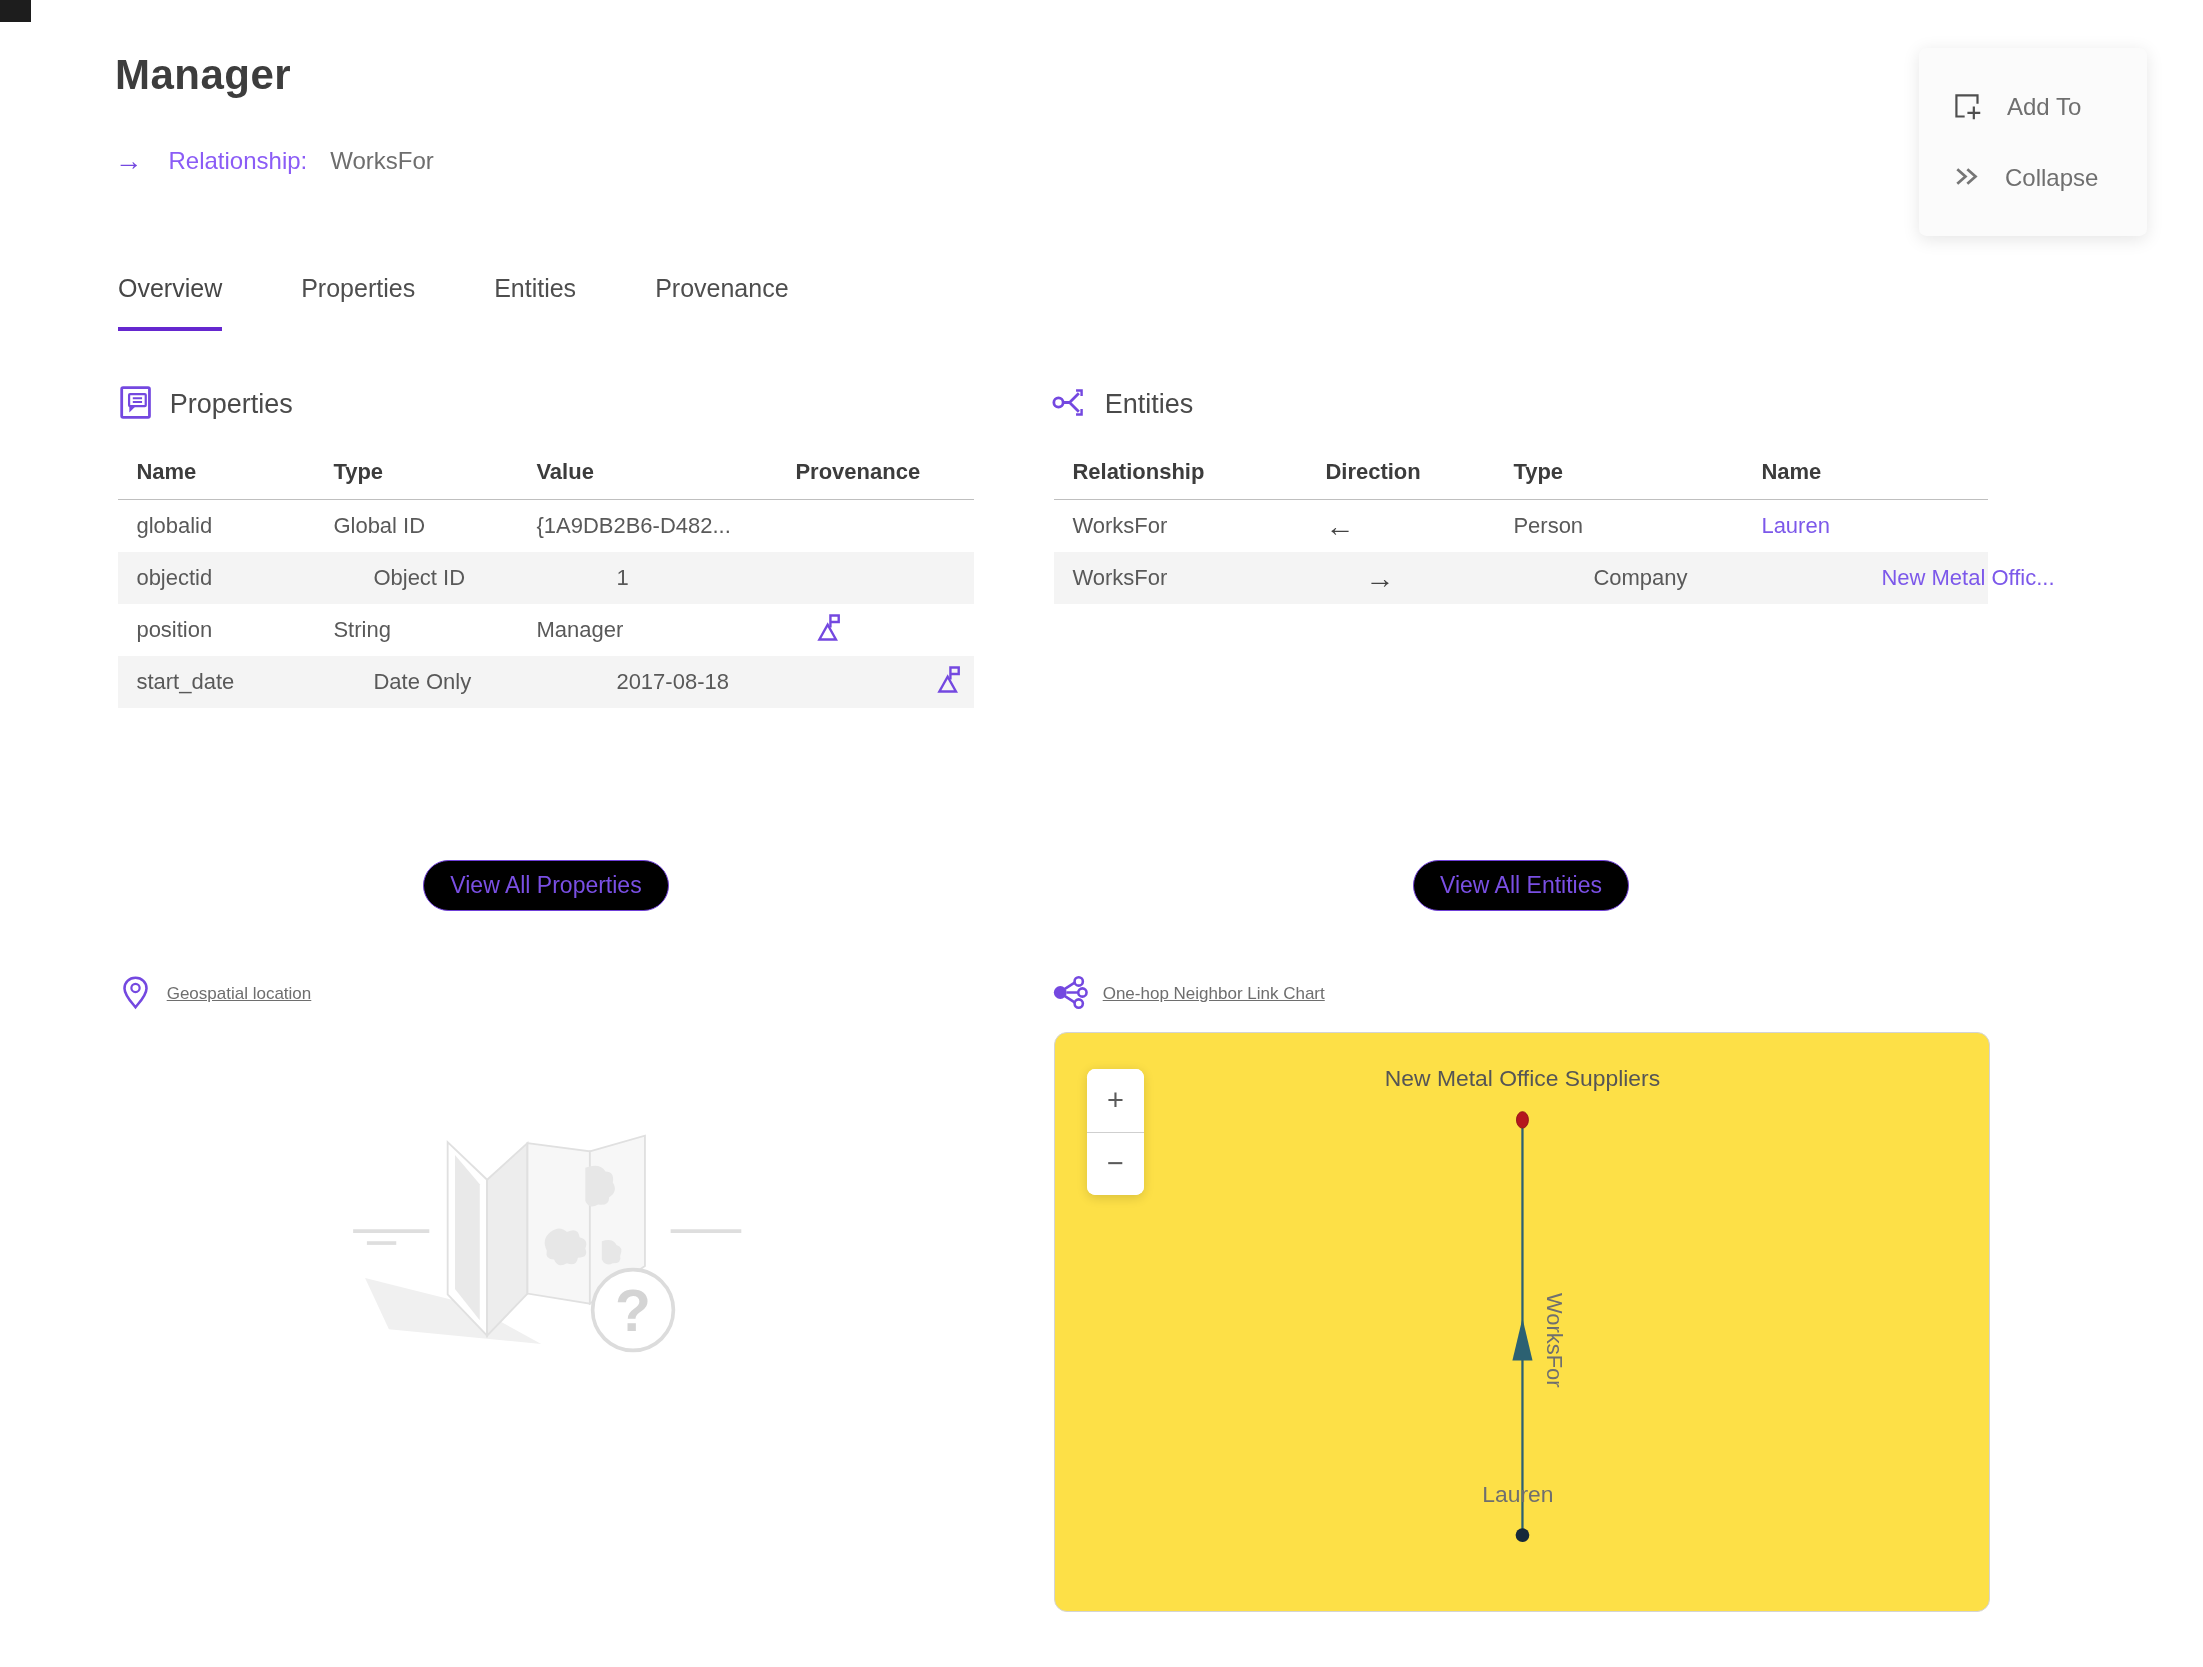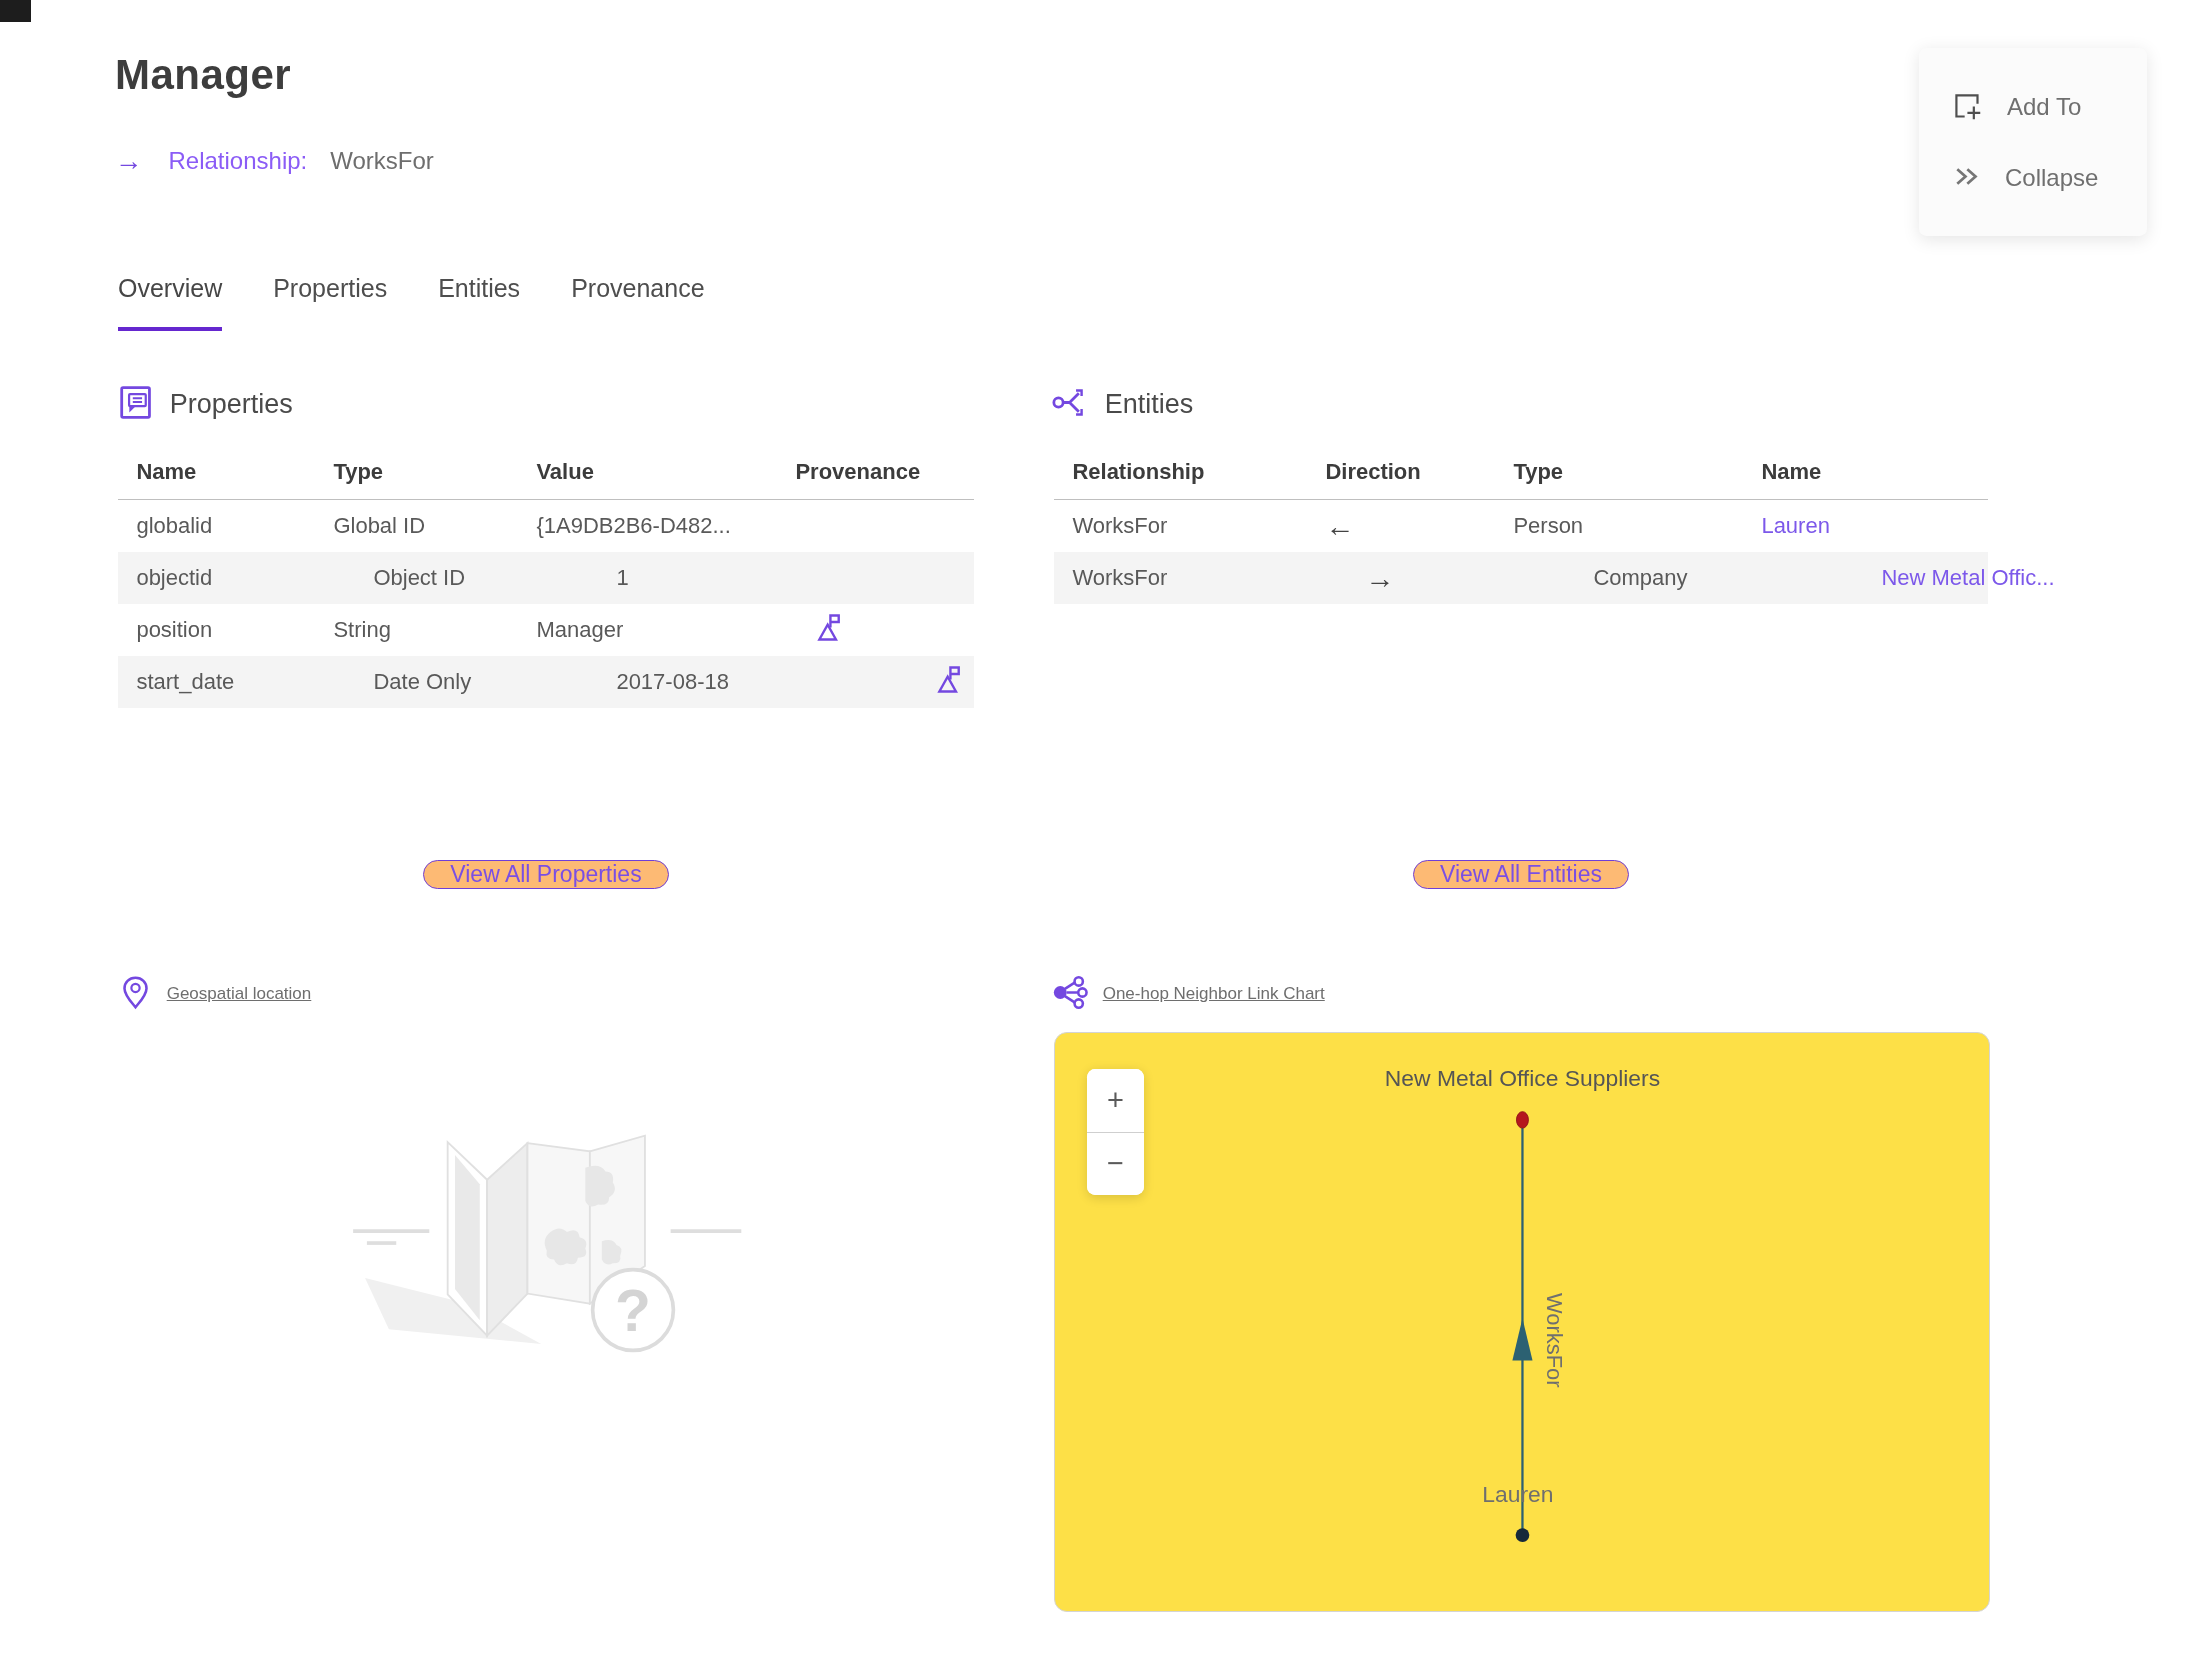--- a/index.html
+++ b/index.html
@@ -39,21 +39,21 @@
     background:#fbfbfb;border-radius:7.3px;
     box-shadow:0 3.7px 16.5px rgba(0,0,0,.10);
     display:flex;flex-direction:column;justify-content:space-evenly;
     padding:5.5px 31px;
   }
   .action-row{display:flex;align-items:center;gap:24px;cursor:pointer;}
   .action-row svg{flex:0 0 auto;}
   .action-row .action-label{font-size:24px;color:#6f6f6f;}
 
   
-  .tabs{position:absolute;left:118px;top:274px;display:flex;gap:51px;font-size:25px;color:var(--text-mid);}
+  .tabs{position:absolute;left:118px;top:274px;display:flex;gap:79px;font-size:25px;color:var(--text-mid);}
   .tab{padding-bottom:24px;cursor:pointer;border-bottom:4.6px solid transparent;}
   .tab.active{border-bottom-color:var(--accent-deep);color:#464646;}
 
   
   .section-head{position:absolute;display:flex;align-items:center;gap:14.7px;}
   .section-head .stitle{font-size:27px;color:#4a4a4a;}
   .section-head.soft .stitle{color:var(--text-soft);font-size:17px;text-decoration:underline;}
 
   
   .tbl{position:absolute;top:452px;}
@@ -66,22 +66,22 @@
   .tbl-row > div{padding-left:18.4px;overflow:hidden;white-space:nowrap;}
   .tbl-row.alt{background:var(--row-alt);gap:40px;}
   .cell-link{color:var(--link);cursor:pointer;}
   .dir-arrow{font-size:29px;color:#434343;}
   .flag-cell{display:flex;align-items:center;}
   .flag-cell svg{margin-left:16.5px;}
 
   
   .viewall-wrap{position:absolute;top:860px;text-align:center;}
   .pill-btn{
-    display:inline-block;border:1.8px solid #6f3fd8;color:#7a4fe4;background:#fdba74;
-    border-radius:917px;font-size:23px;padding:0 26px;cursor:pointer;
+    display:inline-block;border:1.8px solid #6f3fd8;color:#7a4fe4;background:#000000;
+    border-radius:917px;font-size:23px;padding:11px 26px;cursor:pointer;
     font-family:inherit;
   }
 
   
   .map-fig{position:absolute;left:310px;top:1085px;width:468px;height:340px;}
   .map-caption{position:absolute;left:118px;top:1462px;width:856px;text-align:center;font-size:23px;color:#4a4a4a;}
 
   
   .chart-panel{
     position:absolute;left:1054px;top:1032px;width:936px;height:580px;

